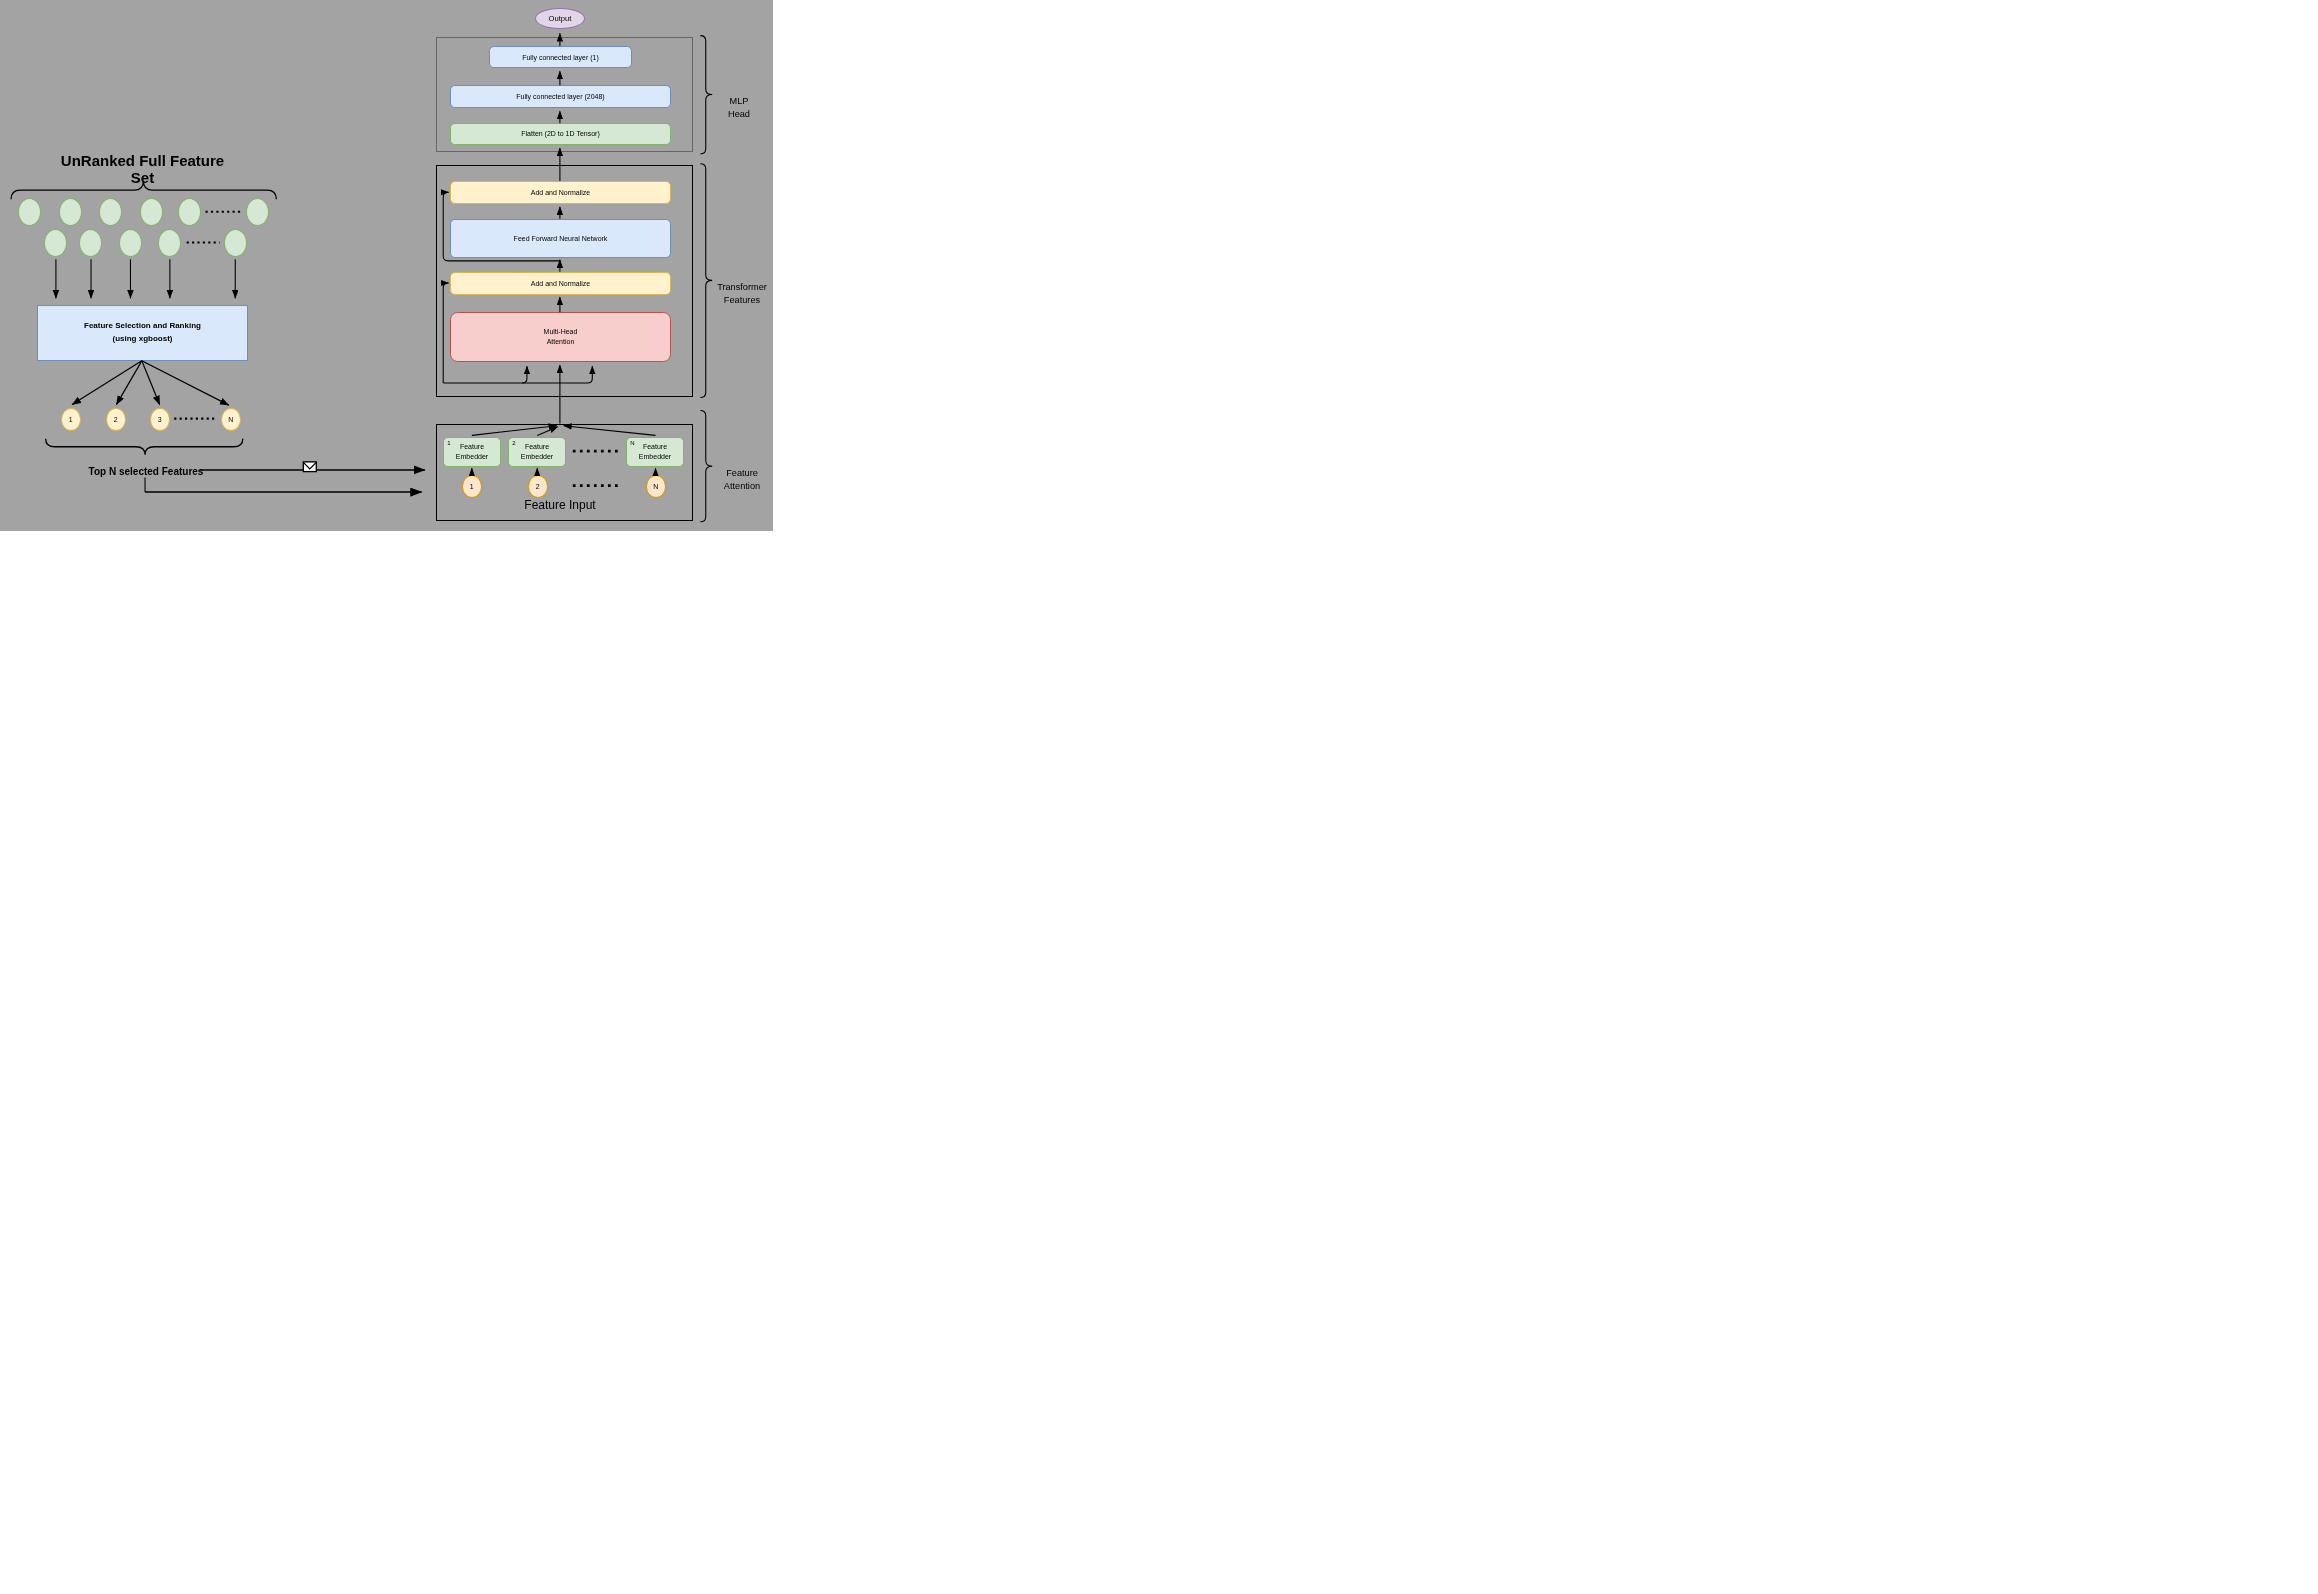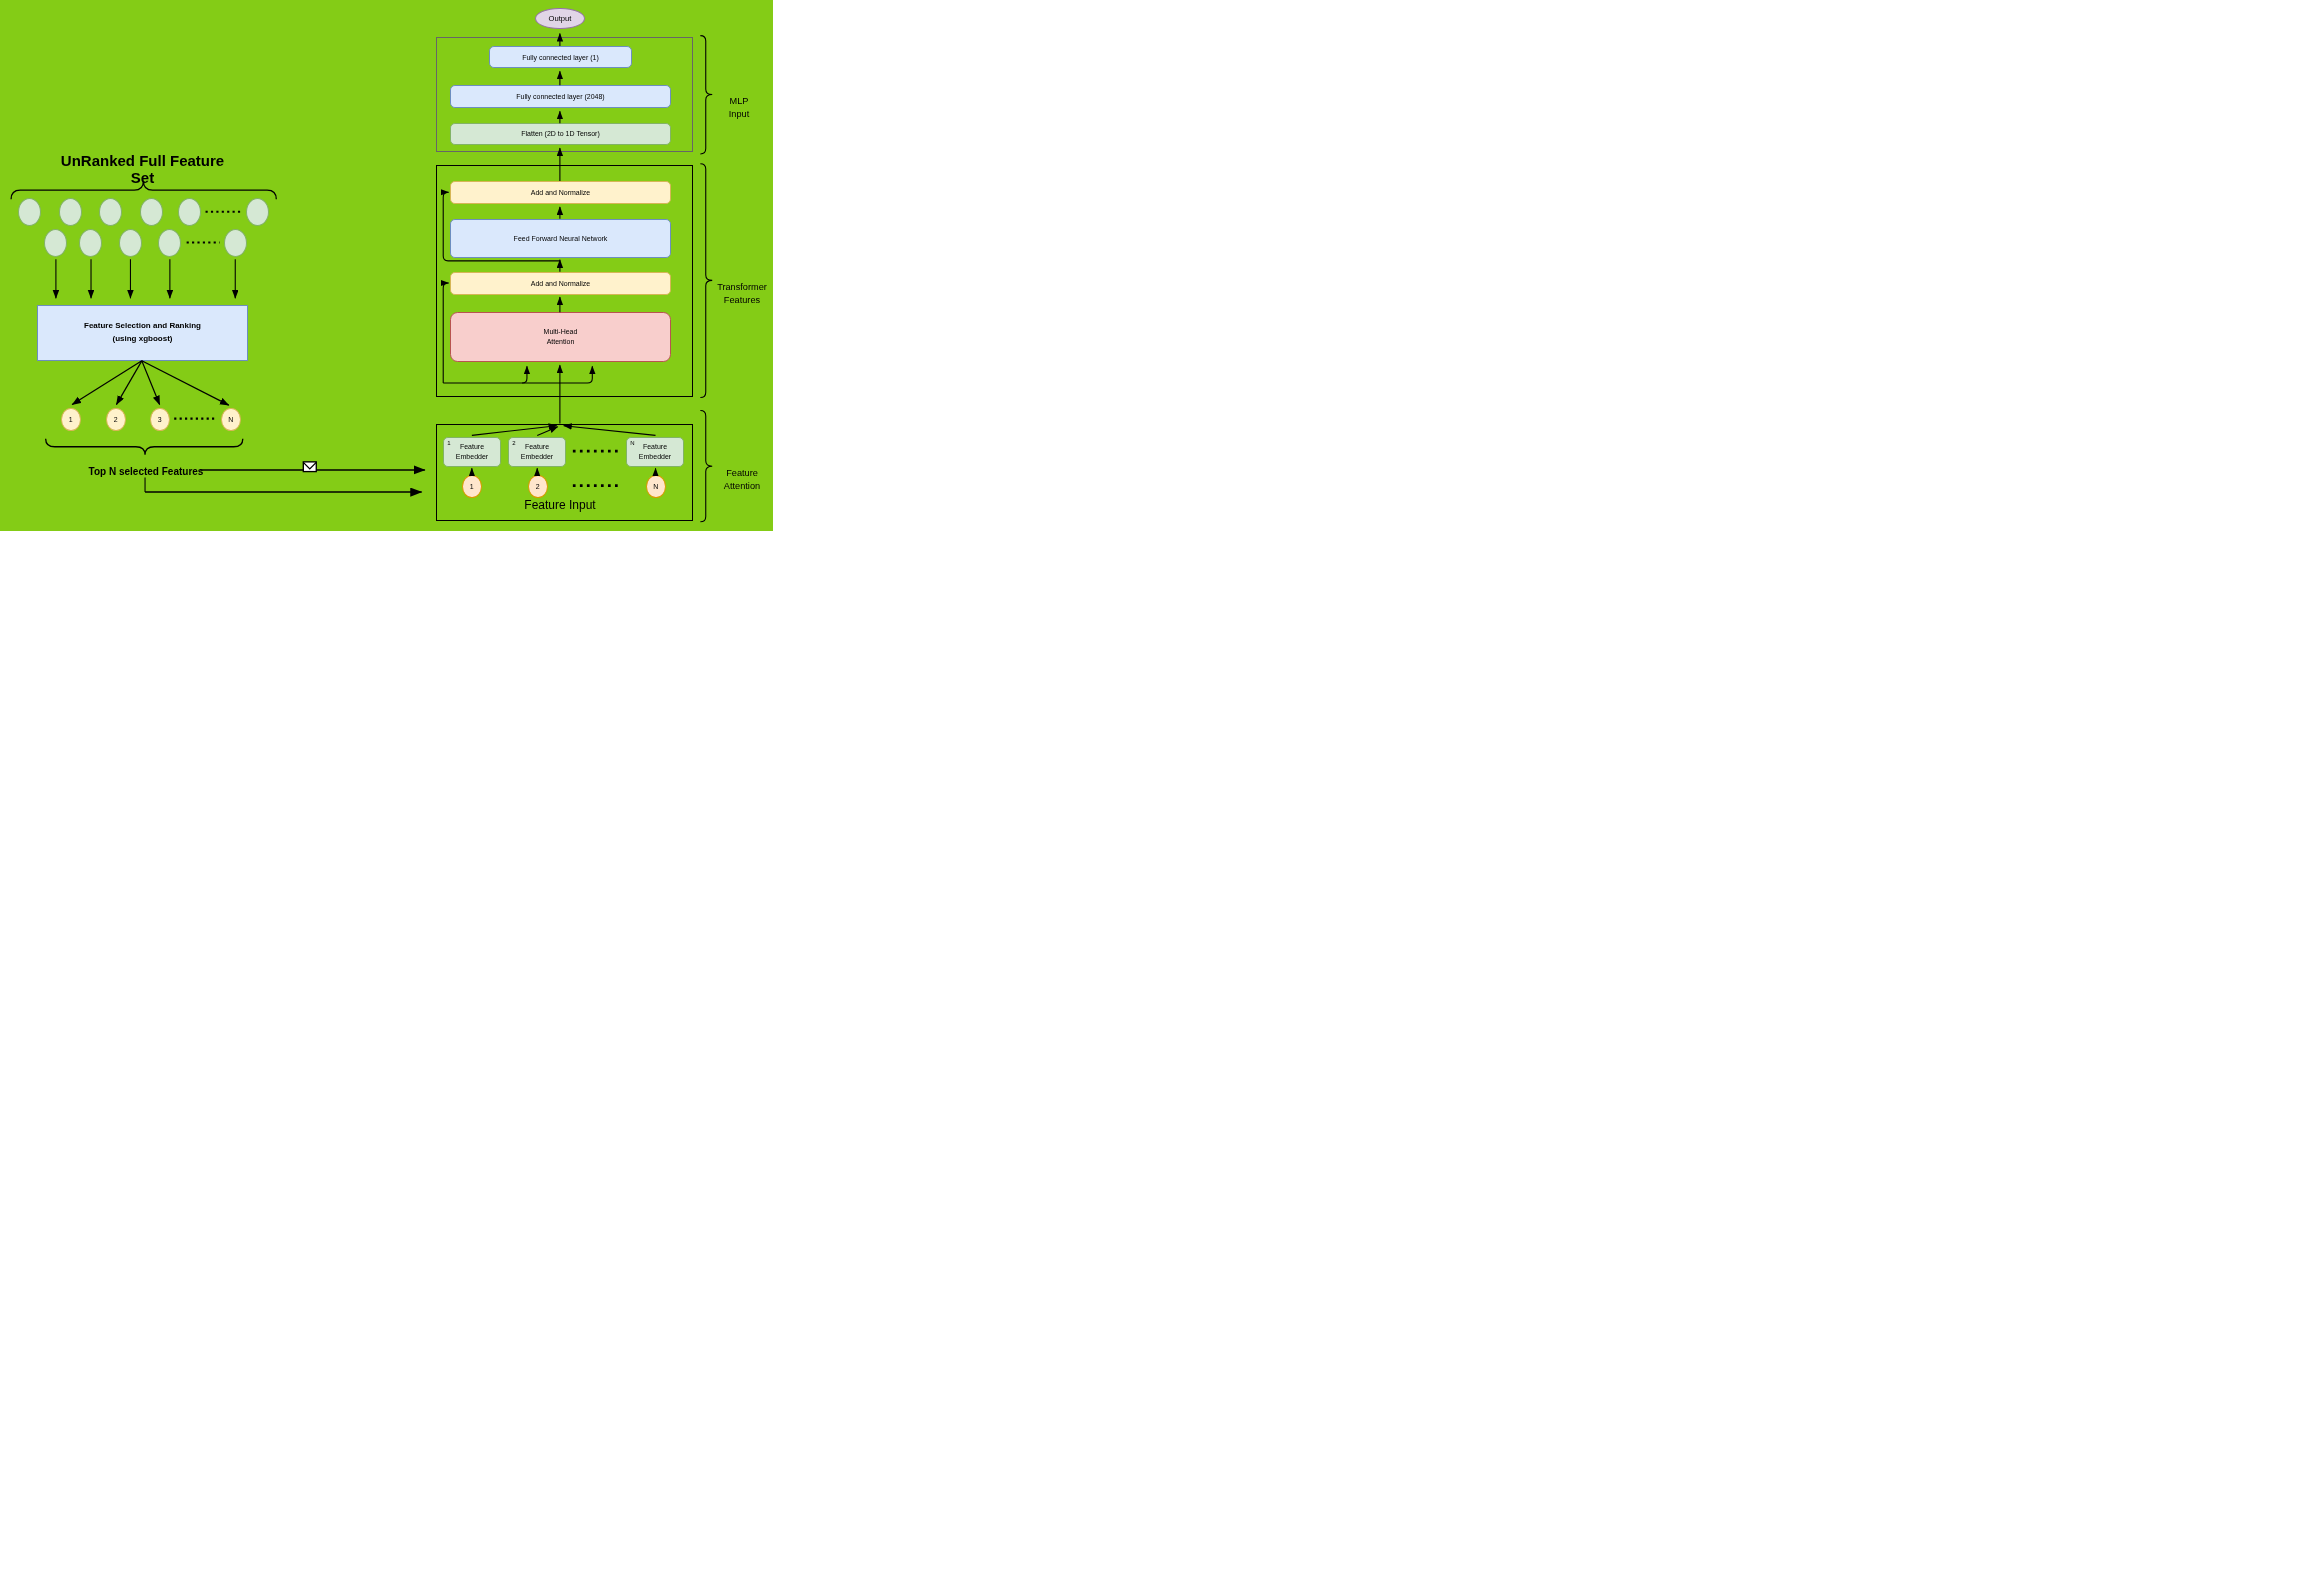--- a/index.html
+++ b/index.html
@@ -1,16 +1,16 @@
 <!DOCTYPE html>
 <html style="font-size:8.6px"><head>
 <meta charset="utf-8">
 <style>
   html,body{margin:0;padding:0;background:#ffffff;font-family:"Liberation Sans",sans-serif;}
-  #canvas{position:relative;width:773px;height:531px;background:#84cc16;overflow:hidden;}
+  #canvas{position:relative;width:773px;height:531px;background:#a3a3a3;overflow:hidden;}
   #wires{position:absolute;left:0;top:0;z-index:5;pointer-events:none;}
   .node{position:absolute;display:flex;align-items:center;justify-content:center;text-align:center;box-sizing:border-box;color:#000;}
   .rounded{border-radius:4.9px;}
   .blue{background:#DAE8FC;border:1.1px solid #6C8EBF;text-align:center;}
   .green{background:#D5E8D4;border:1.1px solid #82B366;}
   .yellow{background:#FFF2CC;border:1.1px solid #D6B656;}
   .red{background:#F8CECC;border:1.1px solid #B85450;border-radius:7.6px;}
   .purple{background:#E1D5E7;border:1.4px solid #9673A6;border-radius:50%;}
   .orange{background:#FFE6CC;border:1.1px solid #D79B00;border-radius:50%;}
   .ellipse{border-radius:50%;}
@@ -93,21 +93,21 @@
   <div class="node orange lbl13" style="left:646px;top:475px;width:19.5px;height:23px;" data-name="feature-input-circle-n">
     <span data-name="feature-input-n-label">N</span>
   </div>
 
   <div class="node caption" style="left:506px;top:500px;width:108px;height:12px;" data-name="feature-input-caption">
     <span data-name="feature-input-caption-text">Feature Input</span>
   </div>
 
   <div class="node brace-label" style="left:712px;top:82px;width:54px;height:27px;flex-direction:column;" data-name="mlp-head-section-label">
     <span data-name="mlp-head-label-line1">MLP</span>
-    <span data-name="mlp-head-label-line2">Input</span>
+    <span data-name="mlp-head-label-line2">Head</span>
   </div>
   <div class="node brace-label" style="left:713px;top:268px;width:58px;height:27px;flex-direction:column;" data-name="transformer-encoder-section-label">
     <span data-name="transformer-label-line1">Transformer</span>
     <span data-name="transformer-label-line2">Features</span>
   </div>
   <div class="node brace-label" style="left:713px;top:454px;width:58px;height:27px;flex-direction:column;" data-name="feature-embedding-section-label">
     <span data-name="feature-embedding-label-line1">Feature</span>
     <span data-name="feature-embedding-label-line2">Attention</span>
   </div>
 

